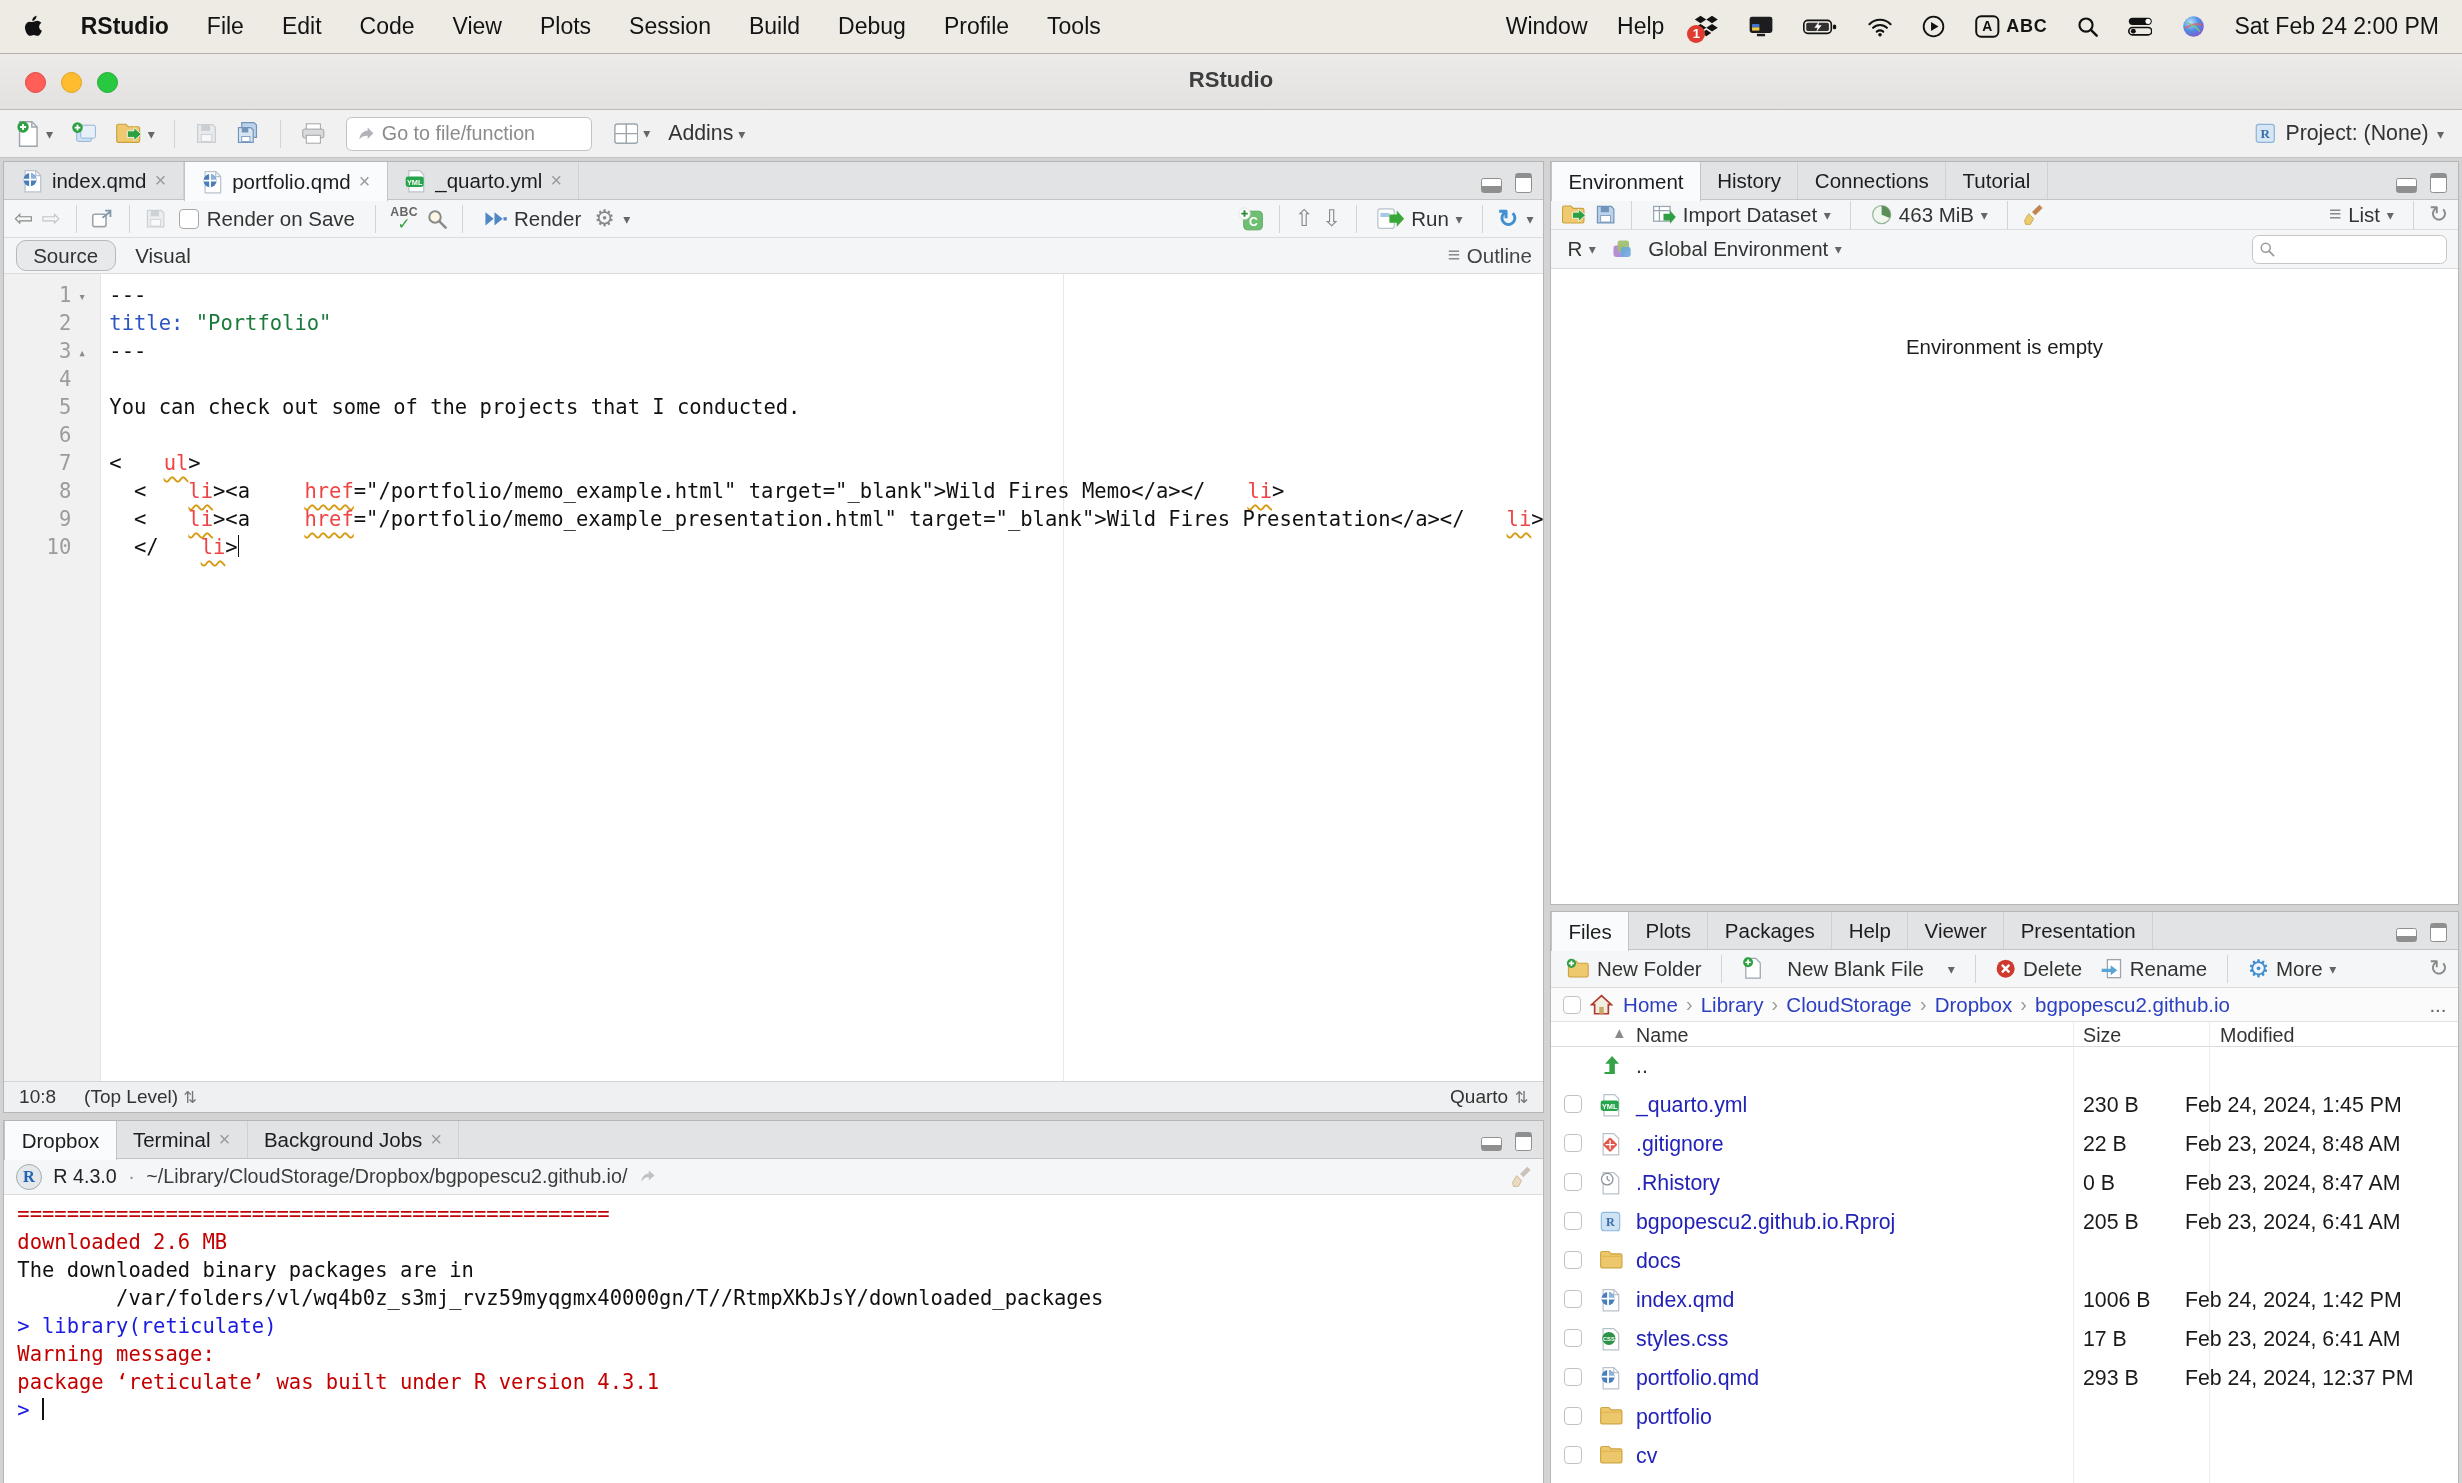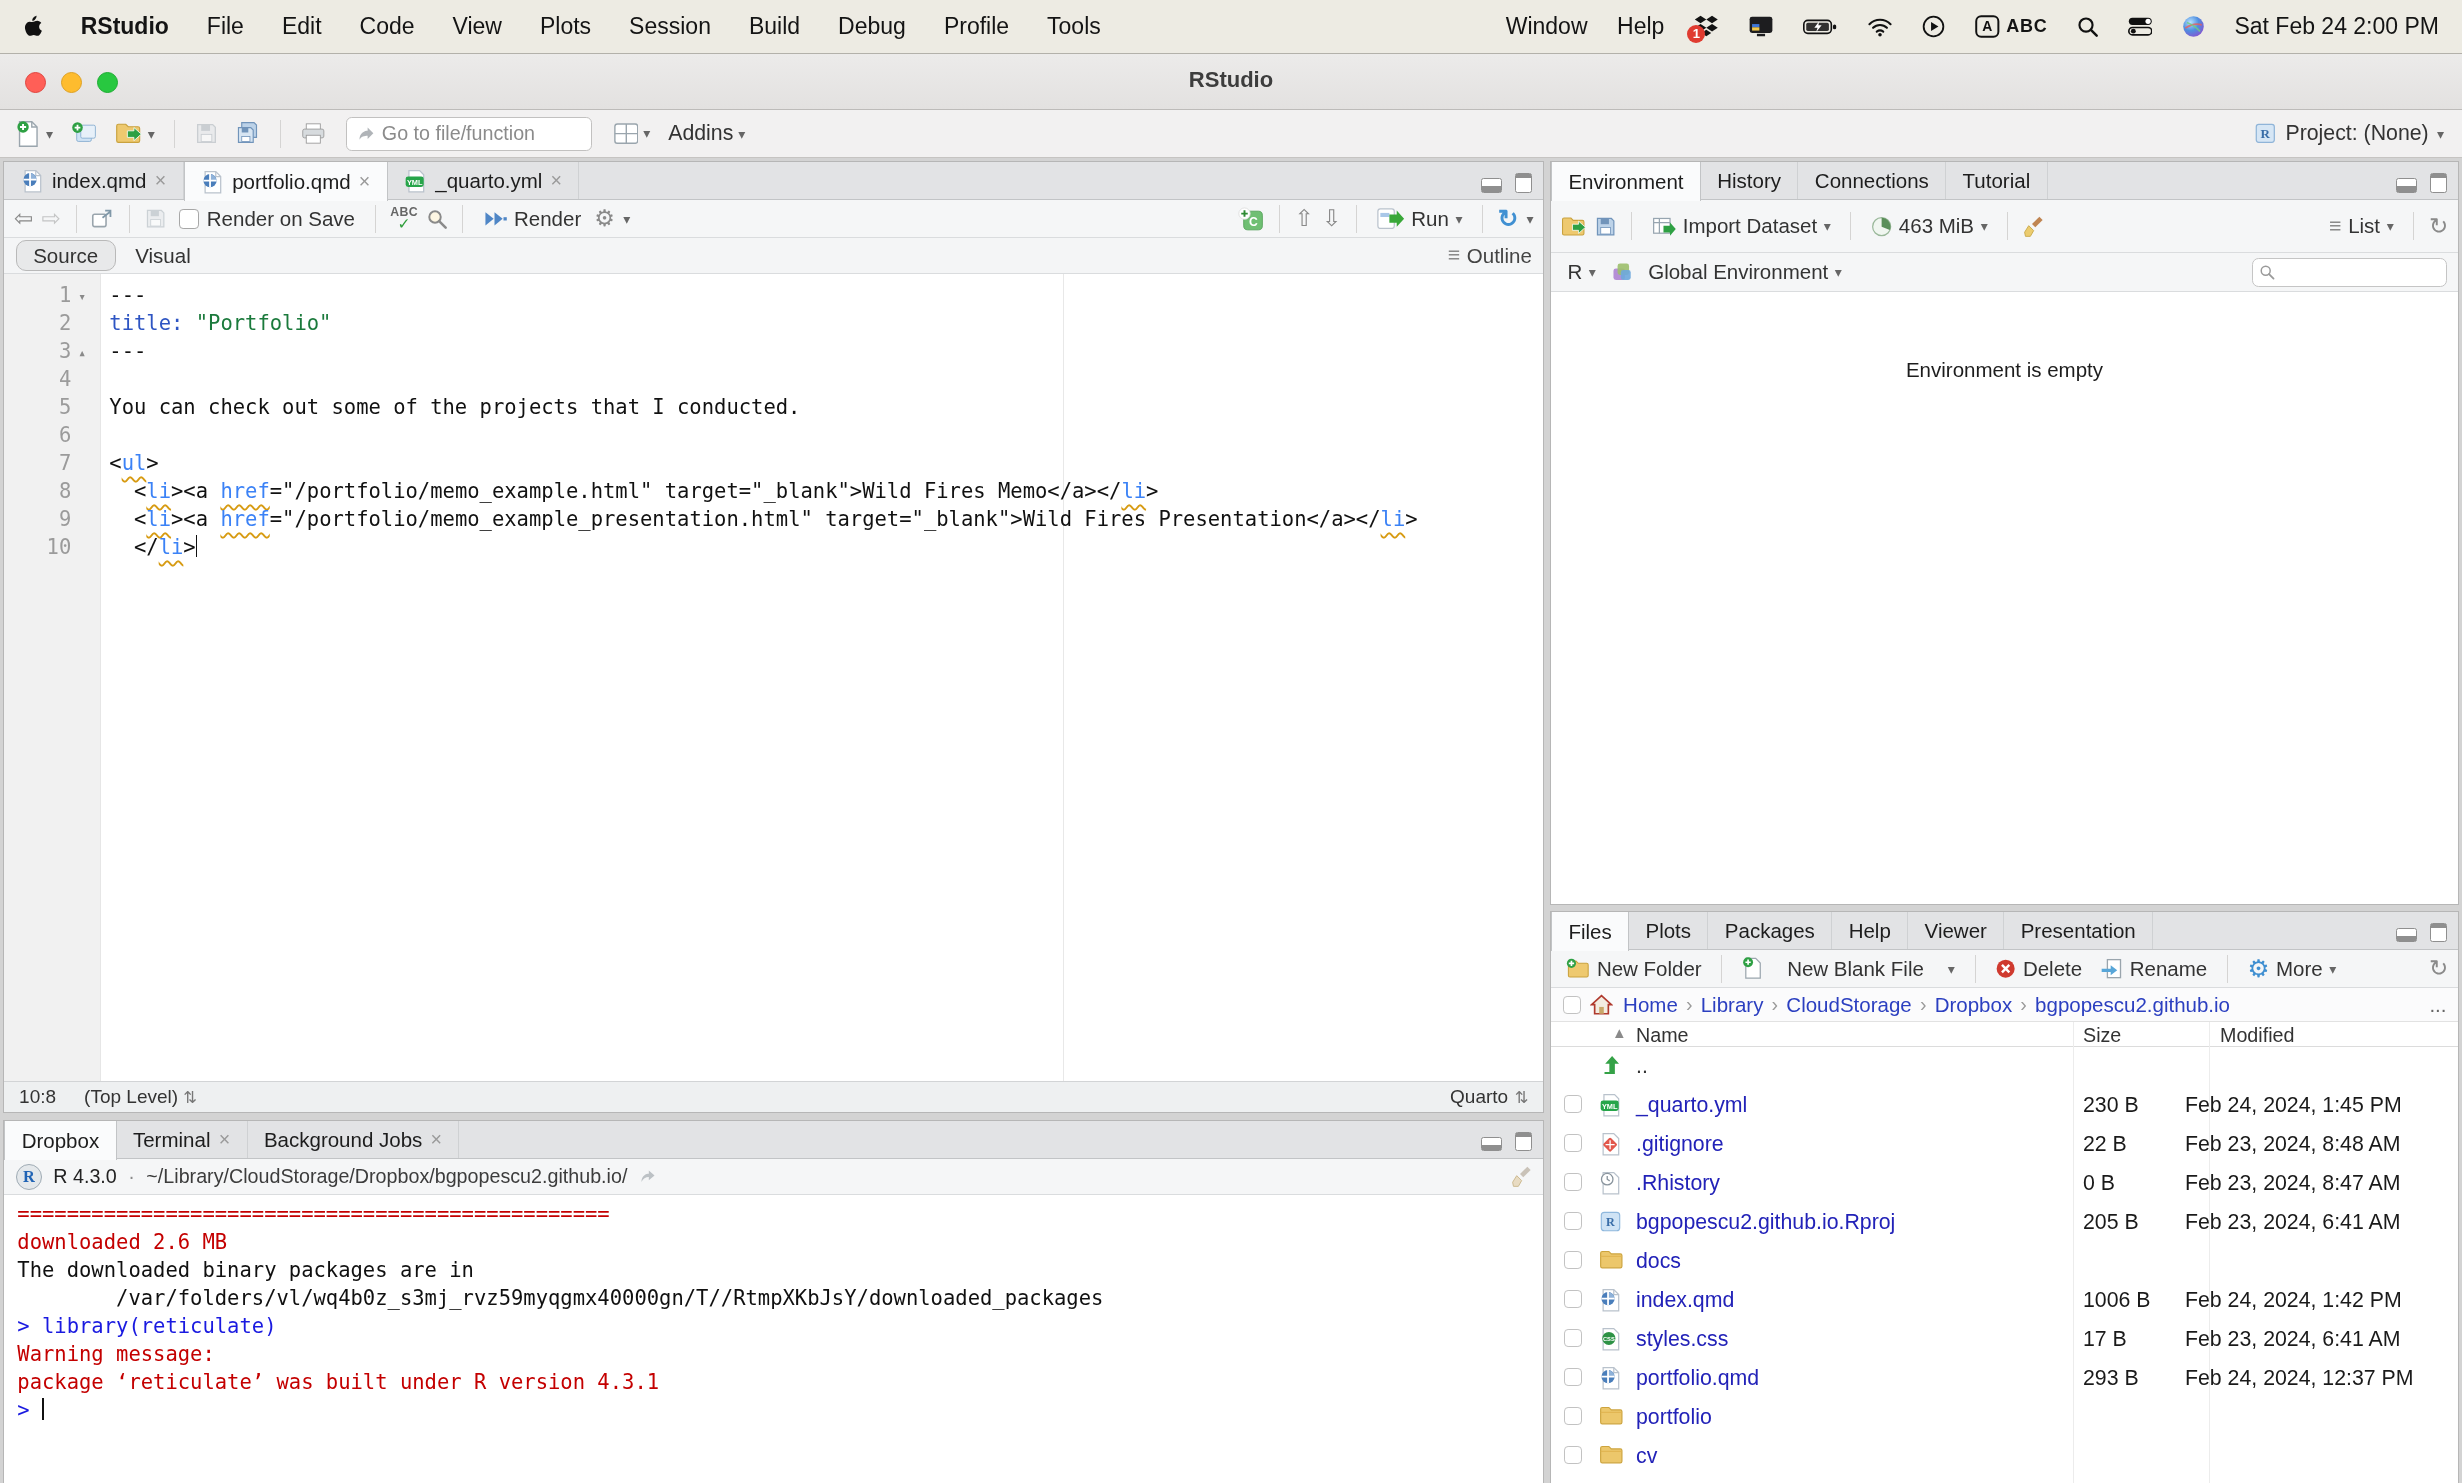--- a/index.html
+++ b/index.html
@@ -93,22 +93,22 @@
   .gutterbg { position:absolute; left:0; top:0; bottom:0; width:97px; background:#f1f1f1;
     border-right:0.8px solid #e6e6e6; }
   .marginline { position:absolute; left:1059px; top:0; bottom:0; width:0.8px; background:#e8e8e8; }
   .code-line { position:relative; height:28px; white-space:pre; }
   .lnum { position:absolute; left:0; width:67px; text-align:right; color:#9b9b9b; }
   .lfold { position:absolute; left:74px; width:21.3px; color:#8a8a8a; font-size:13px; top:2.5px; }
   .ltext { position:absolute; left:105px; top:0; }
   .tk-p { color:#111; }
   .tk-key { color:#2e55c3; }
   .tk-str { color:#1b7a3c; }
-  .tk-w { color:#3b82f6; text-decoration:underline; text-decoration-style:wavy;
-    text-decoration-color:#d79b12; text-decoration-thickness:1.6px; text-underline-offset:5.7px; }
+  .tk-w { color:#ef4444; text-decoration:underline; text-decoration-style:wavy;
+    text-decoration-color:#d79b12; text-decoration-thickness:1.6px; text-underline-offset:5.7px;margin-left:42px; }
   .cursorbar { display:inline-block; width:1.6px; height:22px; background:#111; vertical-align:-3.3px; }
 
   
   .sbar { position:absolute; left:0; right:0; bottom:0; height:31px; background:#eef0f1;
     border-top:0.8px solid #d2d4d6; display:flex; align-items:center; font-size:19px; color:#333;
     padding:0 14.8px; gap:28px; }
   .updown { color:#777; font-size:16.4px; }
   .sbar .right-group { gap:6.6px; }
 
   
@@ -551,21 +551,21 @@
           <span>Connections</span>
         </span>
       <span class="tab">
           <span>Tutorial</span>
         </span>
       <span class="minmax">
         <span class="mmin"></span>
         <span class="mmax"></span>
       </span>
     </div>
-    <div class="pane-toolbar" style="height:53px;">
+    <div class="pane-toolbar" style="height:30px;">
       <span class="ic">
         <svg width="26" height="23" viewBox="0 0 34 30">
             <path d="M2 6a2 2 0 0 1 2-2h9l3 3h12a2 2 0 0 1 2 2v15a2 2 0 0 1-2 2H4a2 2 0 0 1-2-2z" fill="#eec96f" stroke="#c9a23e" stroke-width="1.4"></path>
             <path d="M15 12h8V8l9 8-9 8v-4h-8z" fill="#2ea043" stroke="#fff"></path>
           </svg>
       </span>
       <span class="ic">
         <svg width="21.3" height="21.3" viewBox="0 0 26 26">
             <path d="M3 3h17l3 3v17H3z" fill="#bcd2e8" stroke="#7194ba" stroke-width="1.5"></path>
             <rect x="7" y="3" width="10" height="7" fill="#7194ba"></rect>

